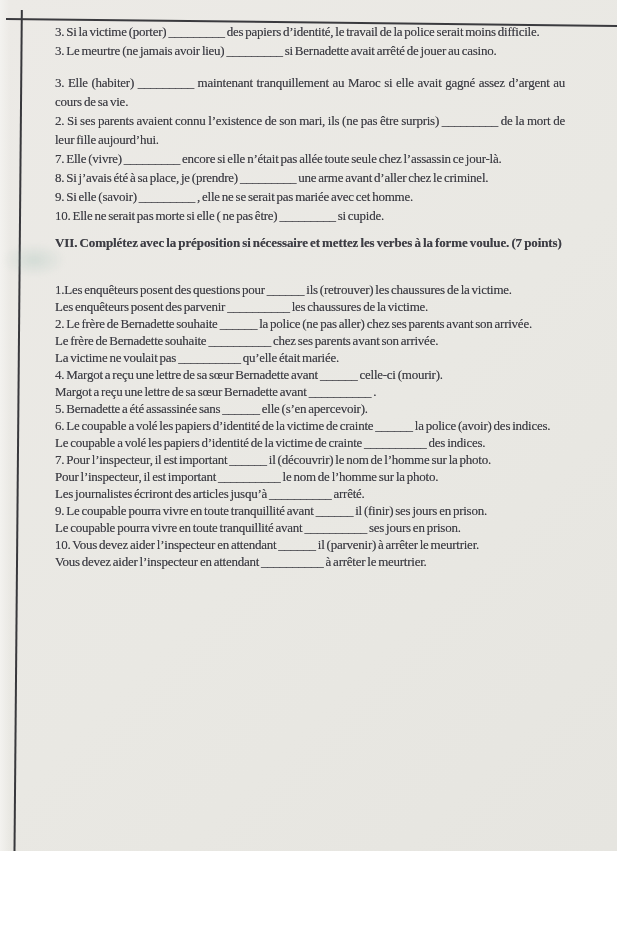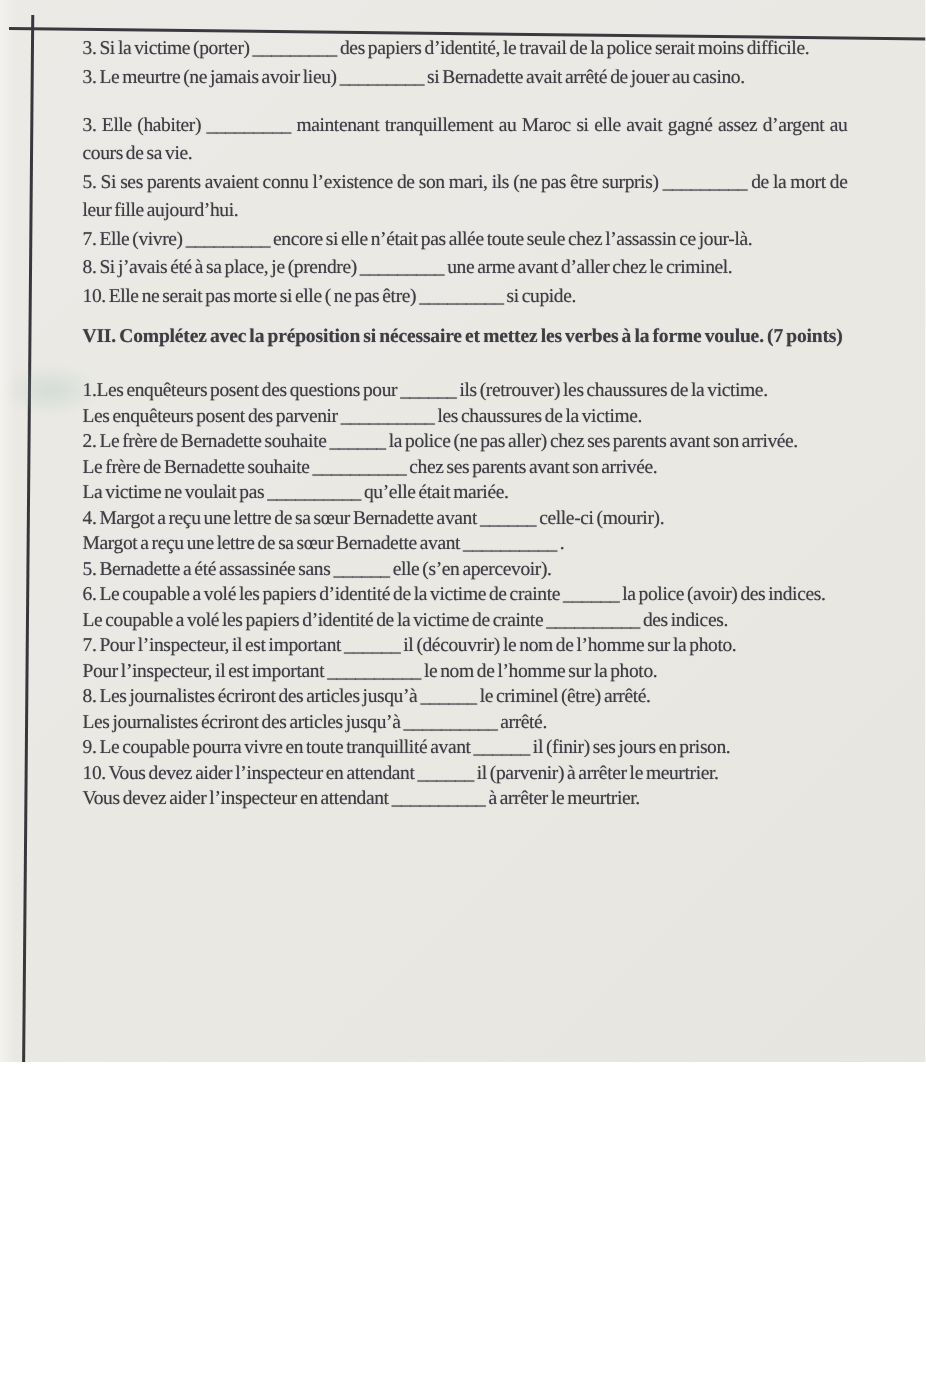--- a/index.html
+++ b/index.html
@@ -2,21 +2,21 @@
 <html><head>
 <meta charset="utf-8">
 <style>
   html, body {
     margin: 0;
     padding: 0;
   }
   #page {
     position: relative;
     width: 617px;
-    height: 708px;
+    height: 851px;
     background: linear-gradient(135deg, #eceae6 0%, #e9e8e3 55%, #e6e5e0 100%);
     font-family: "Liberation Serif", "DejaVu Serif", serif;
     color: #3d3d44;
     overflow: hidden;
   }
   
   .edge-strip {
     position: absolute;
     left: 0; top: 0;
     width: 10px; height: 100%;
@@ -69,21 +69,21 @@
     text-align: justify;
   }
   .sec-vi p { line-height: 19px; }
   .spacer-vi { height: 13px; }
   .sec-vii-heading {
     margin-top: 8px !important;
     font-weight: bold;
     line-height: 19.5px;
     letter-spacing: -0.1px;
   }
-  .sec-vii { margin-top: 17px; }
+  .sec-vii { margin-top: 28px; }
   .sec-vii p { line-height: 17px; }
   .footer-label {
     position: absolute;
     left: 0; right: 0;
     top: 913px;
     text-align: right;
     font-size: 12.5px;
     color: #4b4b50;
     white-space: pre;
     text-shadow: 0 0 0.6px rgba(70,70,75,0.5);
@@ -99,44 +99,45 @@
   <div class="rule-left"></div>
   <div class="smudge"></div>
 
   <div class="content">
 
     <div class="sec-vi">
       <p>3. Si la victime (porter) _________ des papiers d’identité, le travail de la police serait moins difficile.</p>
       <p>3. Le meurtre (ne jamais avoir lieu) _________ si Bernadette avait arrêté de jouer au casino.</p>
       <div class="spacer-vi"></div>
       <p>3. Elle (habiter) _________ maintenant tranquillement au Maroc si elle avait gagné assez d’argent au cours de sa vie.</p>
-      <p>5. Si ses parents avaient connu l’existence de son mari, ils (ne pas être surpris) _________ de la mort de leur fille aujourd’hui.</p>
+      <p>2. Si ses parents avaient connu l’existence de son mari, ils (ne pas être surpris) _________ de la mort de leur fille aujourd’hui.</p>
       <p>7. Elle (vivre) _________ encore si elle n’était pas allée toute seule chez l’assassin ce jour-là.</p>
       <p>8. Si j’avais été à sa place, je (prendre) _________ une arme avant d’aller chez le criminel.</p>
+      <p>9. Si elle (savoir) _________ , elle ne se serait pas mariée avec cet homme.</p>
       <p>10. Elle ne serait pas morte si elle ( ne pas être) _________ si cupide.</p>
     </div>
 
     <p class="sec-vii-heading">VII. Complétez avec la préposition si nécessaire et mettez les verbes à la forme voulue. (7 points)</p>
 
     <div class="sec-vii">
       <p>1.Les enquêteurs posent des questions pour ______ ils (retrouver) les chaussures de la victime.</p>
       <p>Les enquêteurs posent des parvenir __________ les chaussures de la victime.</p>
       <p>2. Le frère de Bernadette souhaite ______ la police (ne pas aller) chez ses parents avant son arrivée.</p>
       <p>Le frère de Bernadette souhaite __________ chez ses parents avant son arrivée.</p>
       <p>La victime ne voulait pas __________ qu’elle était mariée.</p>
       <p>4. Margot a reçu une lettre de sa sœur Bernadette avant ______ celle-ci (mourir).</p>
       <p>Margot a reçu une lettre de sa sœur Bernadette avant __________ .</p>
       <p>5. Bernadette a été assassinée sans ______ elle (s’en apercevoir).</p>
       <p>6. Le coupable a volé les papiers d’identité de la victime de crainte ______ la police (avoir) des indices.</p>
       <p>Le coupable a volé les papiers d’identité de la victime de crainte __________ des indices.</p>
       <p>7. Pour l’inspecteur, il est important ______ il (découvrir) le nom de l’homme sur la photo.</p>
       <p>Pour l’inspecteur, il est important __________ le nom de l’homme sur la photo.</p>
-      <p>8. Les journalistes écriront des articles jusqu’à ______ le criminel (être) arrêté.</p>
       <p>Les journalistes écriront des articles jusqu’à __________ arrêté.</p>
       <p>9. Le coupable pourra vivre en toute tranquillité avant ______ il (finir) ses jours en prison.</p>
+      <p>Le coupable pourra vivre en toute tranquillité avant __________ ses jours en prison.</p>
       <p>10. Vous devez aider l’inspecteur en attendant ______ il (parvenir) à arrêter le meurtrier.</p>
       <p>Vous devez aider l’inspecteur en attendant __________ à arrêter le meurtrier.</p>
     </div>
 
   </div>
 
   <div class="rule-bottom"></div>
   <div class="footer-label">第4面  共  7面</div>
 
 </div>

